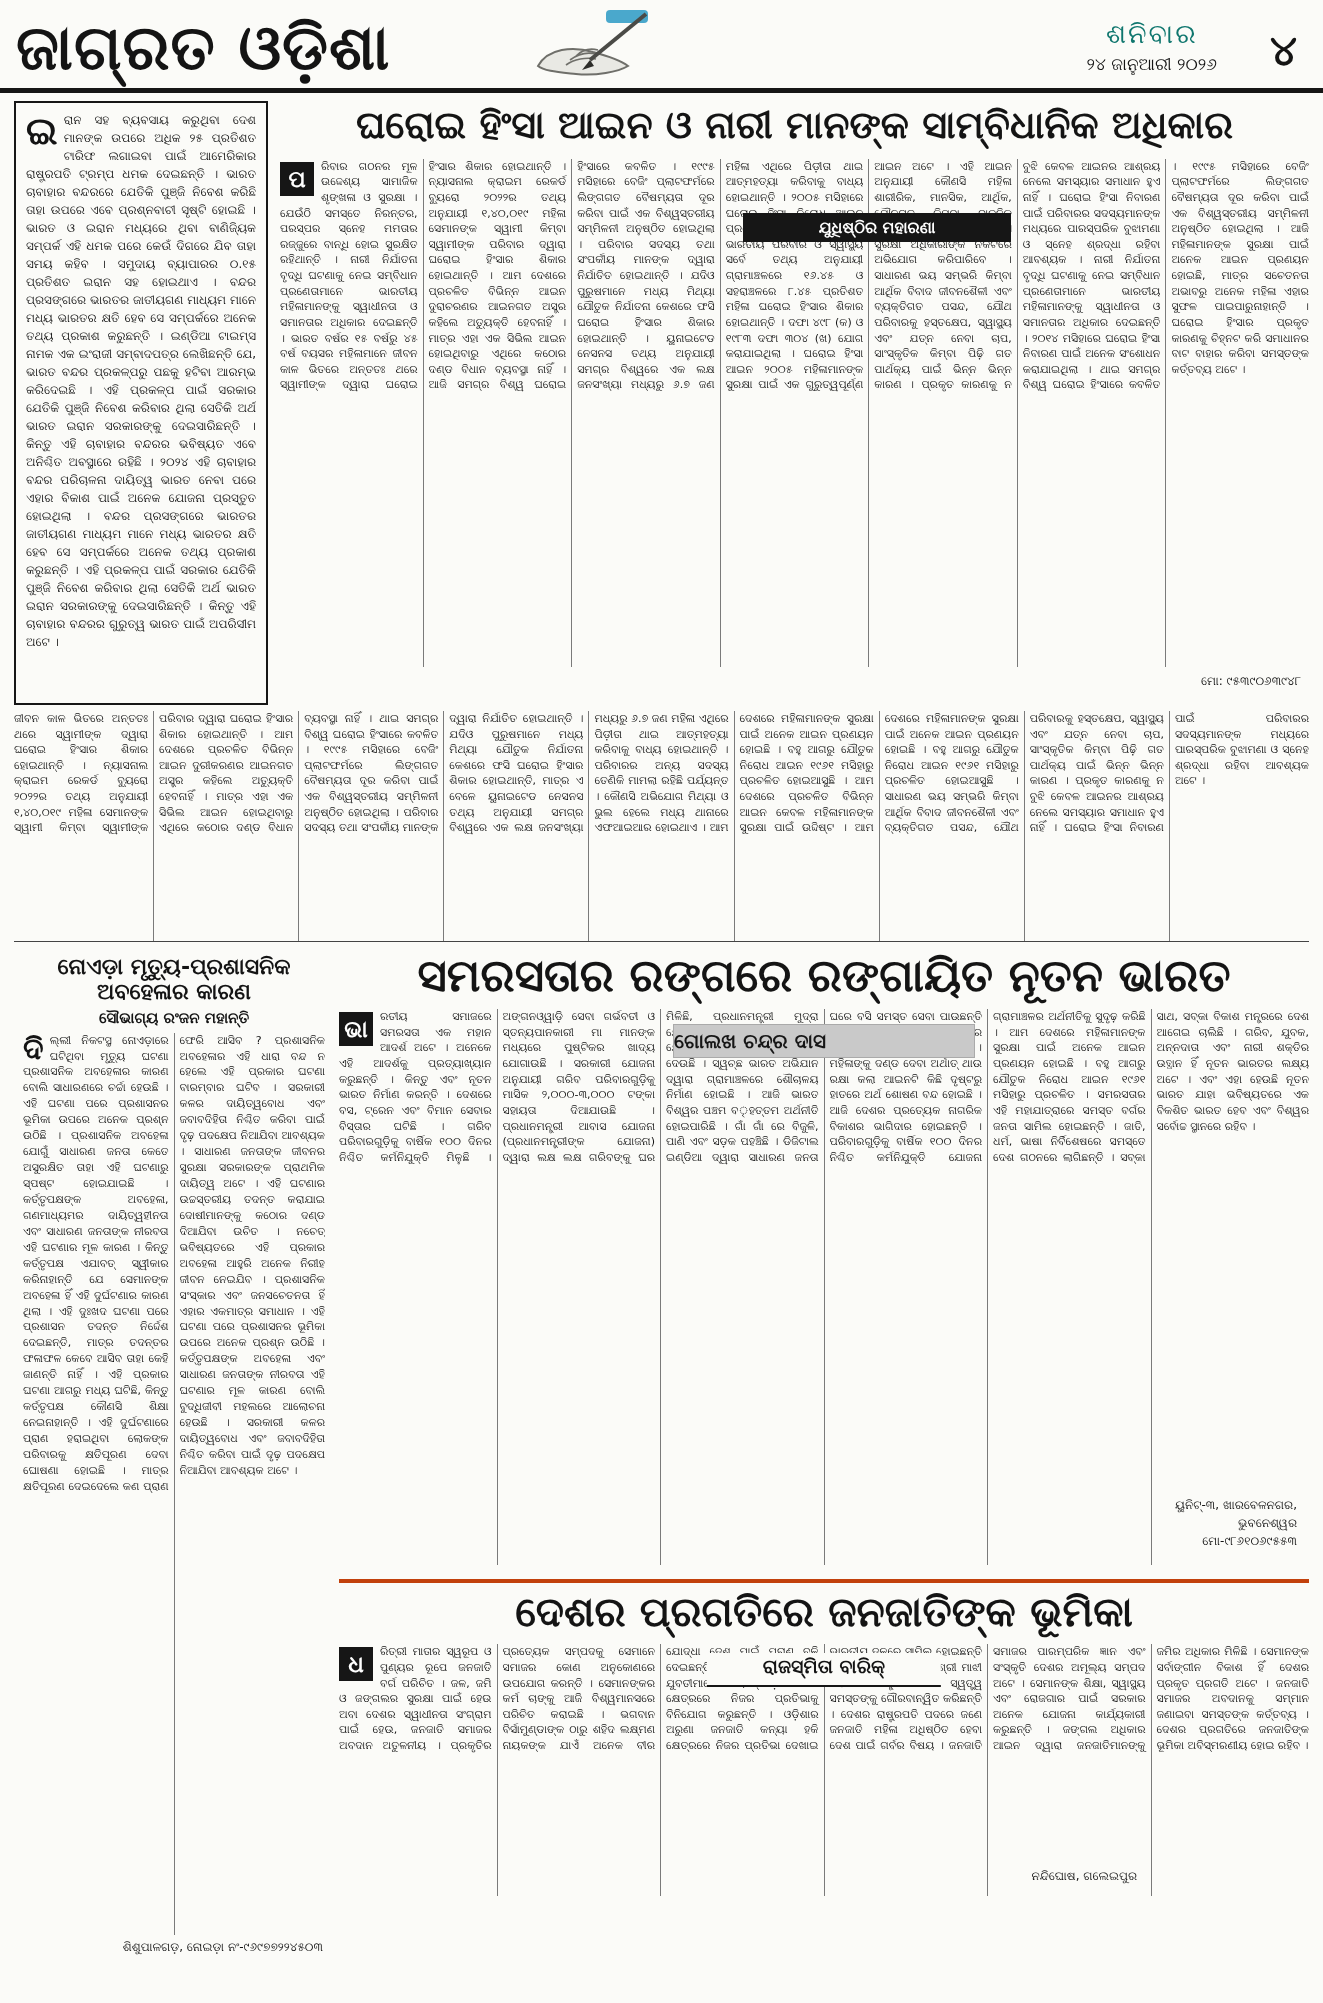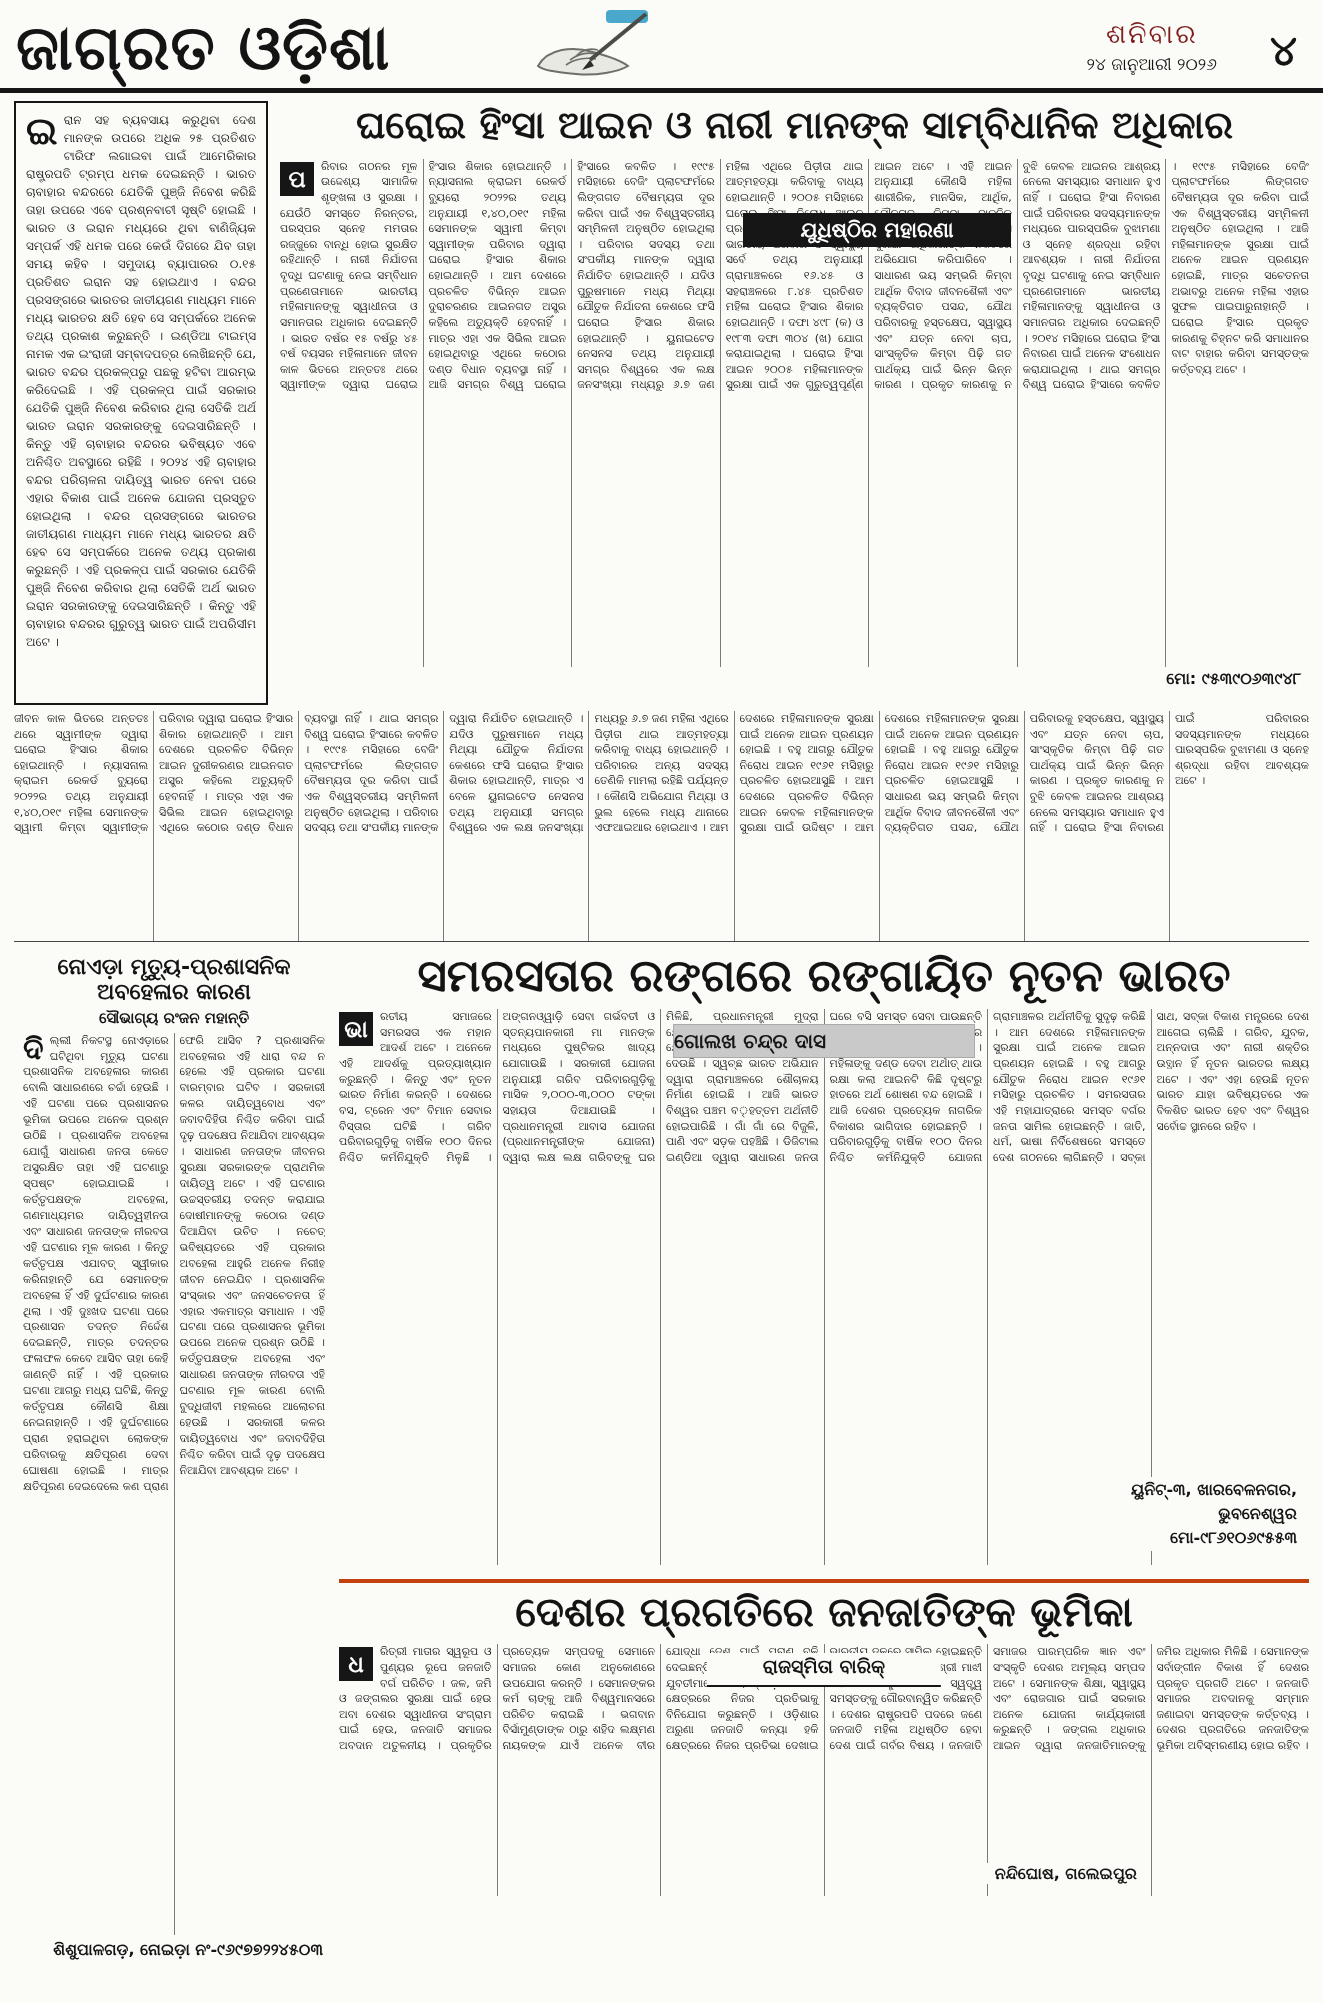--- a/index.html
+++ b/index.html
@@ -7,41 +7,41 @@
     width:1323px;height:2003px;background:#fbfbf8;color:#141414;
     font-family:"DejaVu Sans",sans-serif;overflow:hidden;position:relative;
   }
   .page{position:relative;width:1323px;height:2003px;}
 
   
   .masthead{height:88px;padding:0 16px;display:flex;align-items:center;border-bottom:5px solid #161616;position:relative;}
   .paper-name{font-size:62px;font-weight:bold;letter-spacing:1px;margin-top:6px;}
   .logo-wrap{position:absolute;left:478px;top:8px;width:210px;height:76px;}
   .mast-right{margin-left:auto;text-align:center;padding-right:90px;margin-top:4px;}
-  .day{font-size:27px;color:#7f1d1d;letter-spacing:2px;}
+  .day{font-size:27px;color:#0f766e;letter-spacing:2px;}
   .date{font-size:17px;font-weight:normal;margin-top:4px;}
   .page-no{position:absolute;right:26px;top:26px;font-size:42px;font-weight:bold;}
 
   
   .cols{column-gap:11px;column-rule:1px solid #7a7a7a;text-align:justify;overflow:hidden;}
   .body-txt{font-size:11px;line-height:1.42;}
   .dc-box{float:left;width:34px;height:34px;background:#161616;color:#fff;font-weight:bold;font-size:23px;line-height:34px;text-align:center;margin:3px 7px 0 0;}
   .dc-plain{float:left;font-size:38px;line-height:.95;font-weight:bold;margin:2px 6px 0 0;}
-  .signoff{font-weight:bold;font-size:16px;background:#fbfbf8;padding:1px 2px 1px 8px;}
+  .signoff{font-weight:normal;font-size:12px;background:#fbfbf8;padding:1px 2px 1px 8px;}
 
   
   .top-row{display:flex;gap:12px;padding:8px 14px 0 14px;height:612px;box-sizing:border-box;}
   .chabahar-box{width:254px;box-sizing:border-box;border:2px solid #161616;padding:8px 10px;overflow:hidden;}
   .chabahar-box h2{margin:2px 0 8px 0;font-size:27px;text-align:center;line-height:1.1;}
   .chabahar-body{font-size:12px;line-height:1.5;text-align:justify;height:540px;overflow:hidden;}
 
   .main-art{flex:1;position:relative;overflow:hidden;}
   .main-art h1{margin:4px 0 12px 0;font-size:38px;text-align:center;line-height:1.1;}
   .main-cols{column-count:7;height:508px;}
-  .byline-black{position:absolute;top:112px;left:45%;width:268px;background:#161616;color:#fff;font-weight:bold;font-size:21px;text-align:center;padding:5px 0;}
+  .byline-black{position:absolute;top:112px;left:45%;width:268px;background:#161616;color:#fff;font-weight:bold;font-size:16px;text-align:center;padding:5px 0;}
   .main-contact{position:absolute;right:6px;bottom:16px;text-align:right;}
 
   
   .cont-band{margin:6px 14px 0 14px;height:230px;column-count:9;border-bottom:1px solid #444;padding-bottom:0;}
 
   
   .mid-row{display:flex;gap:14px;padding:10px 14px 0 23px;}
   .noida{width:302px;position:relative;}
   .noida h3{margin:2px 0 4px 0;font-size:22px;text-align:center;line-height:1.15;}
   .noida .byline{text-align:center;font-weight:bold;font-size:15px;margin-bottom:6px;}

